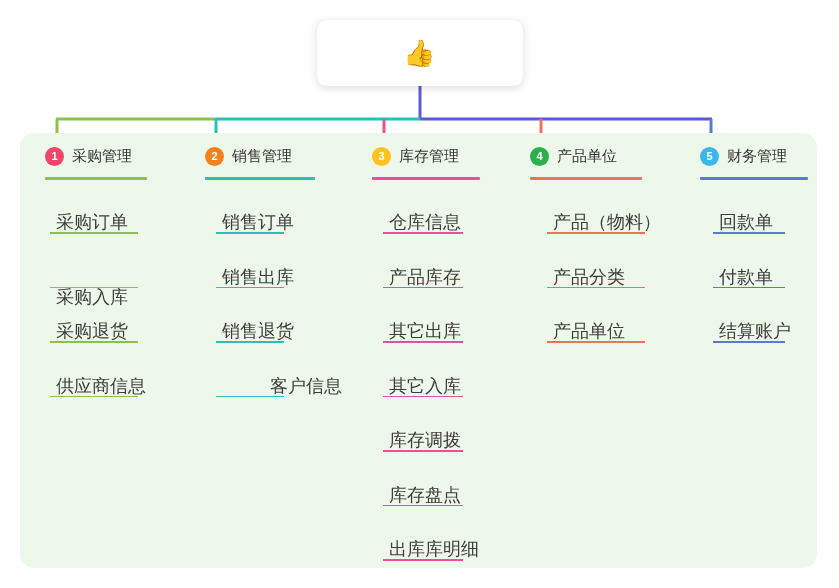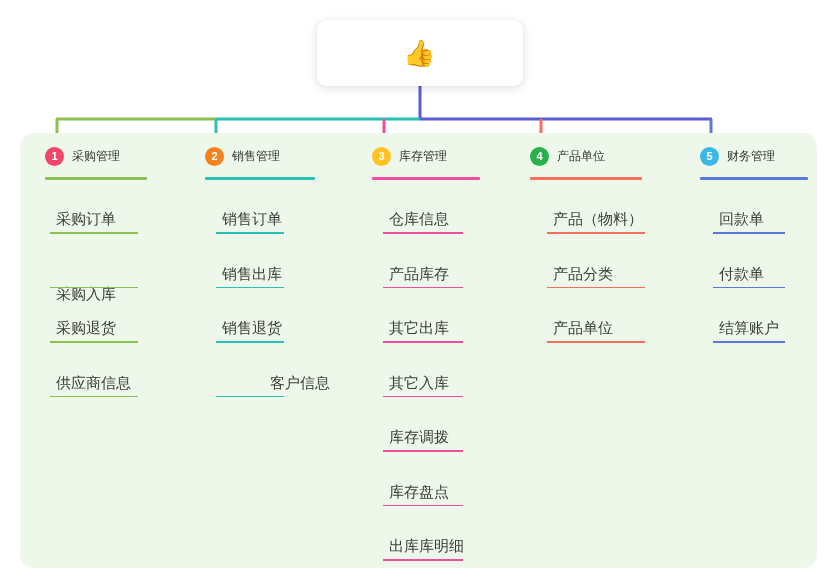--- a/index.html
+++ b/index.html
@@ -44,26 +44,26 @@
     position: absolute; top: 14px; left: 0;
     display: flex; align-items: center; gap: 8px;
     white-space: nowrap;
   }
   .badge {
     width: 19px; height: 19px; border-radius: 50%;
     color: #fff; font-size: 11px; font-weight: bold;
     display: flex; align-items: center; justify-content: center;
     line-height: 1; flex: 0 0 auto;
   }
-  .col-title { font-size: 12px; color: #333333; }
+  .col-title { font-size: 15px; color: #333333; }
   .col-rule { position: absolute; top: 44px; left: 0; height: 3px; border-radius: 1px; }
 
   .leaf {
     position: absolute;
-    font-size: 15px; color: #3c3c3c;
+    font-size: 18px; color: #3c3c3c;
     white-space: nowrap;
   }
   .leaf-rule { position: absolute; height: 1.5px; }
 </style>
 </head>
 <body>
 
 <div id="canvas">
 
   <svg id="wires" viewBox="0 0 839 588" xmlns="http://www.w3.org/2000/svg">

